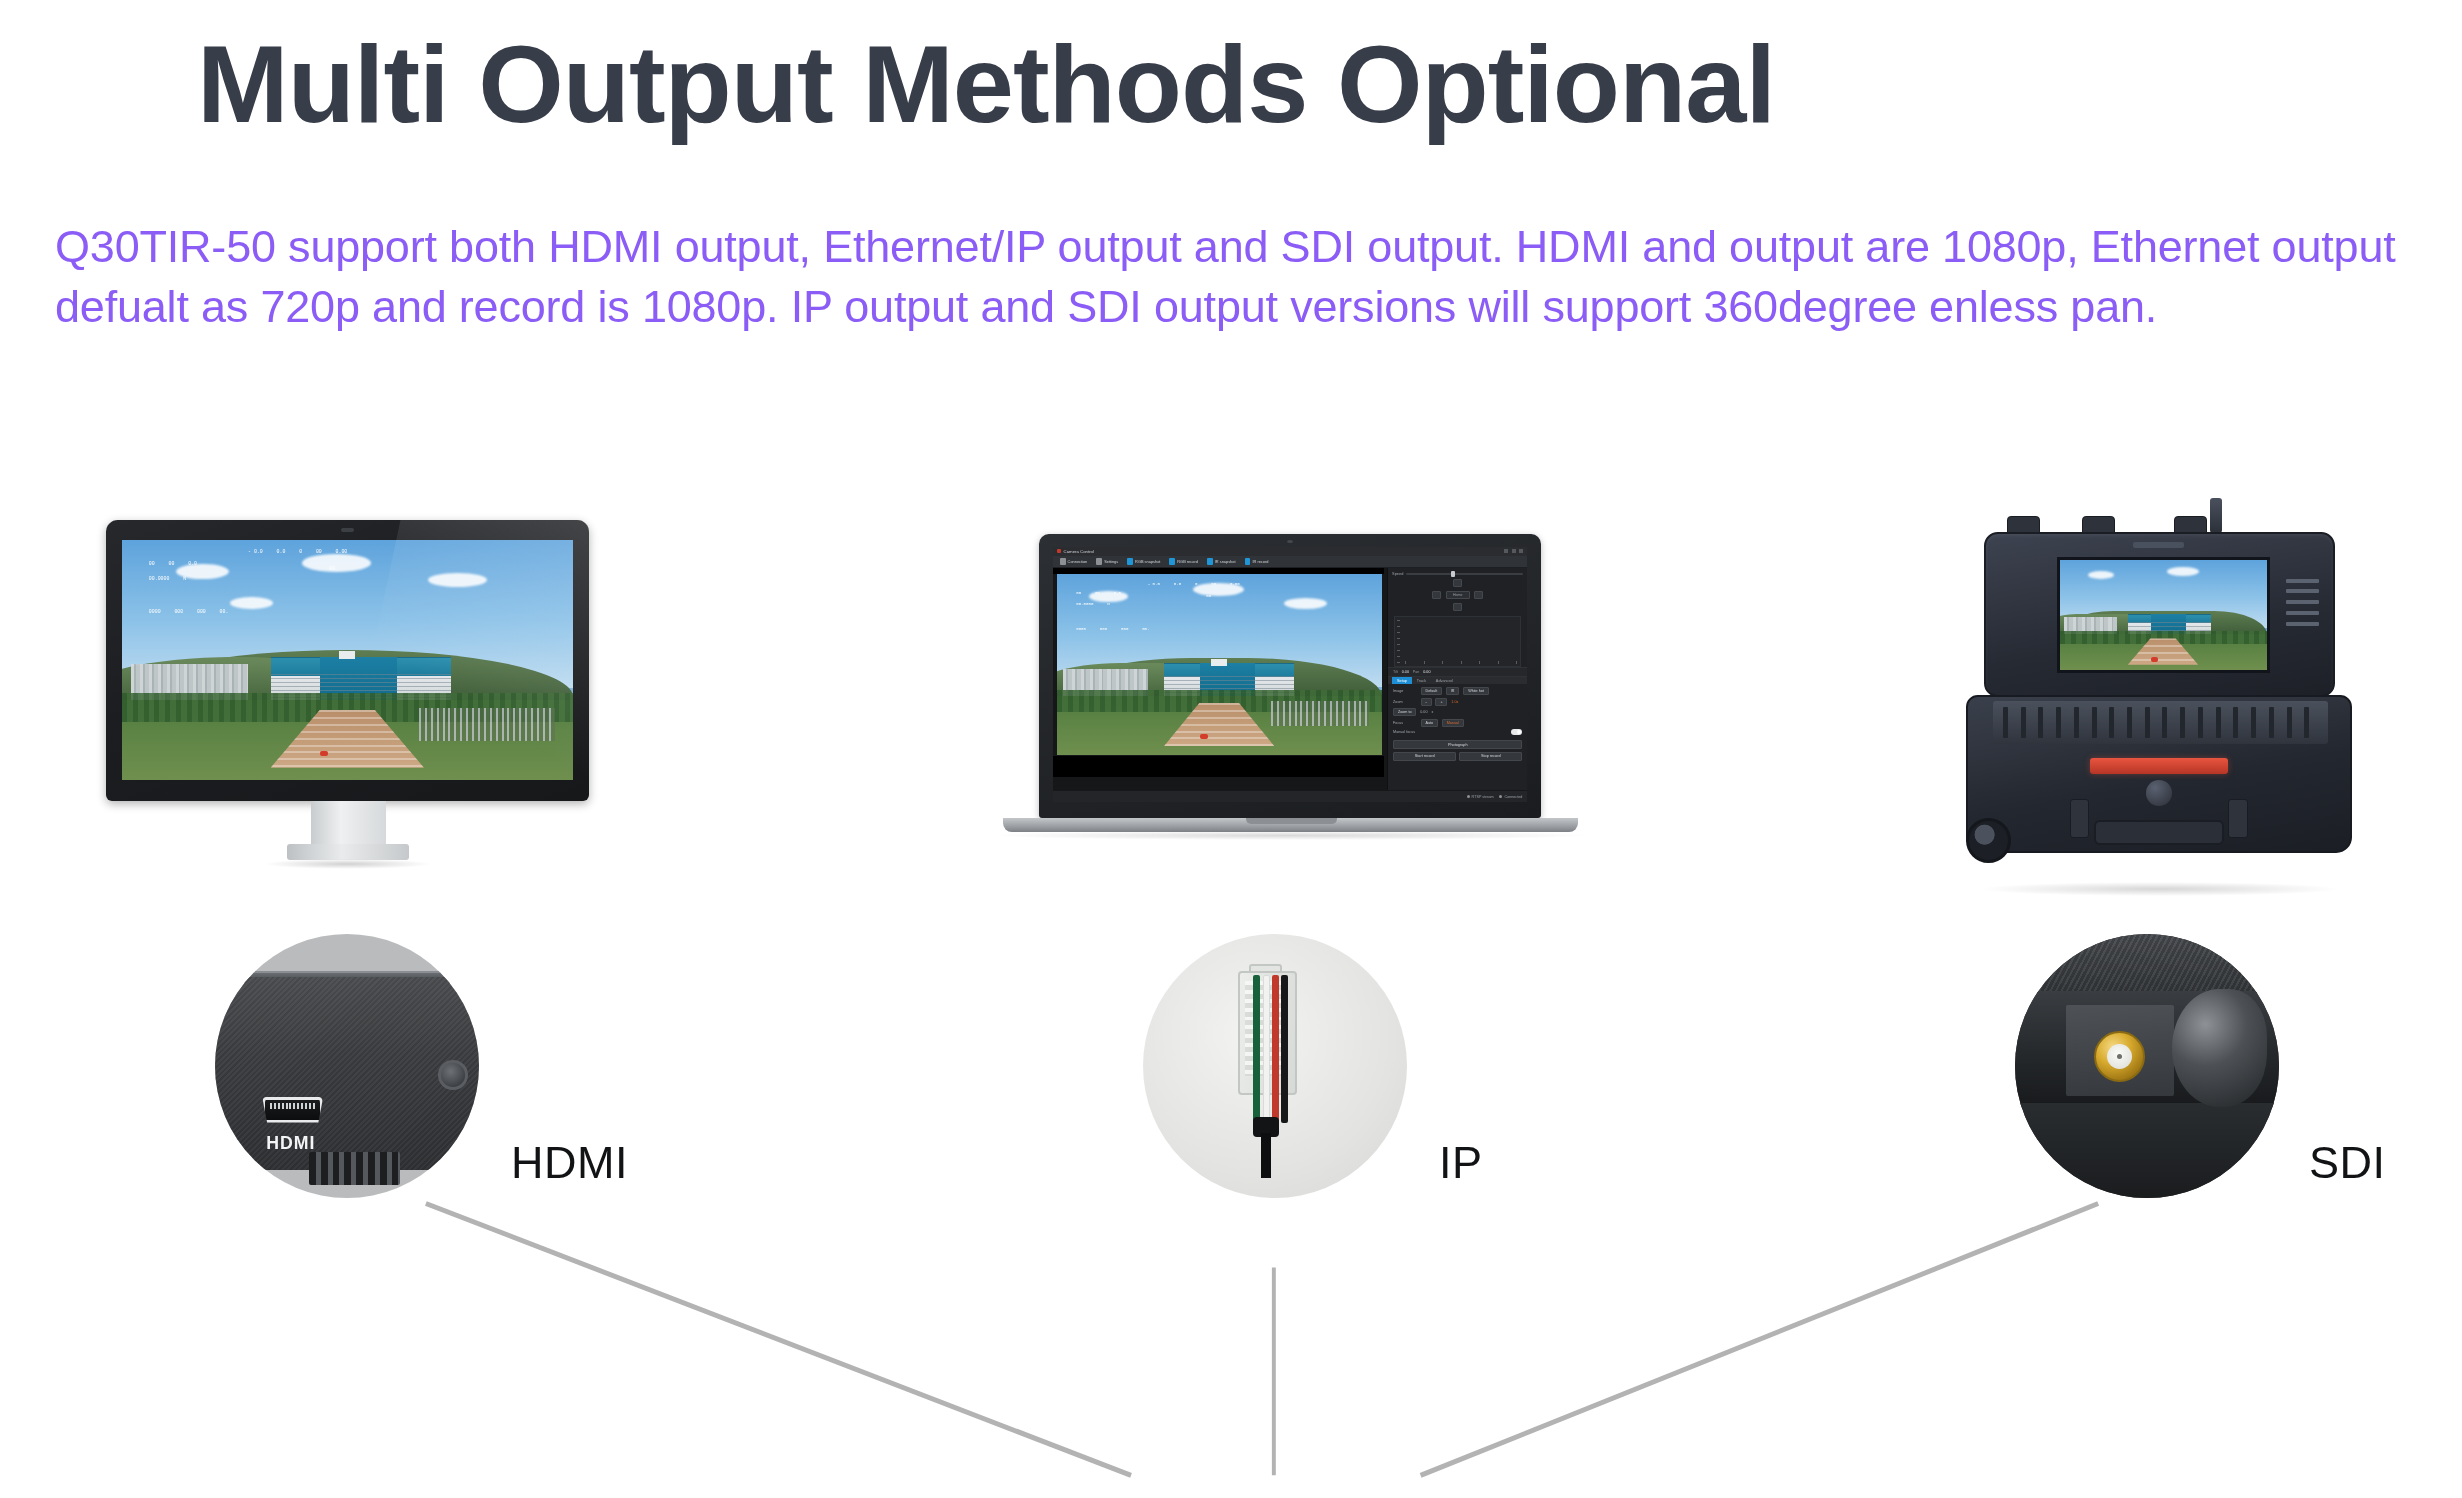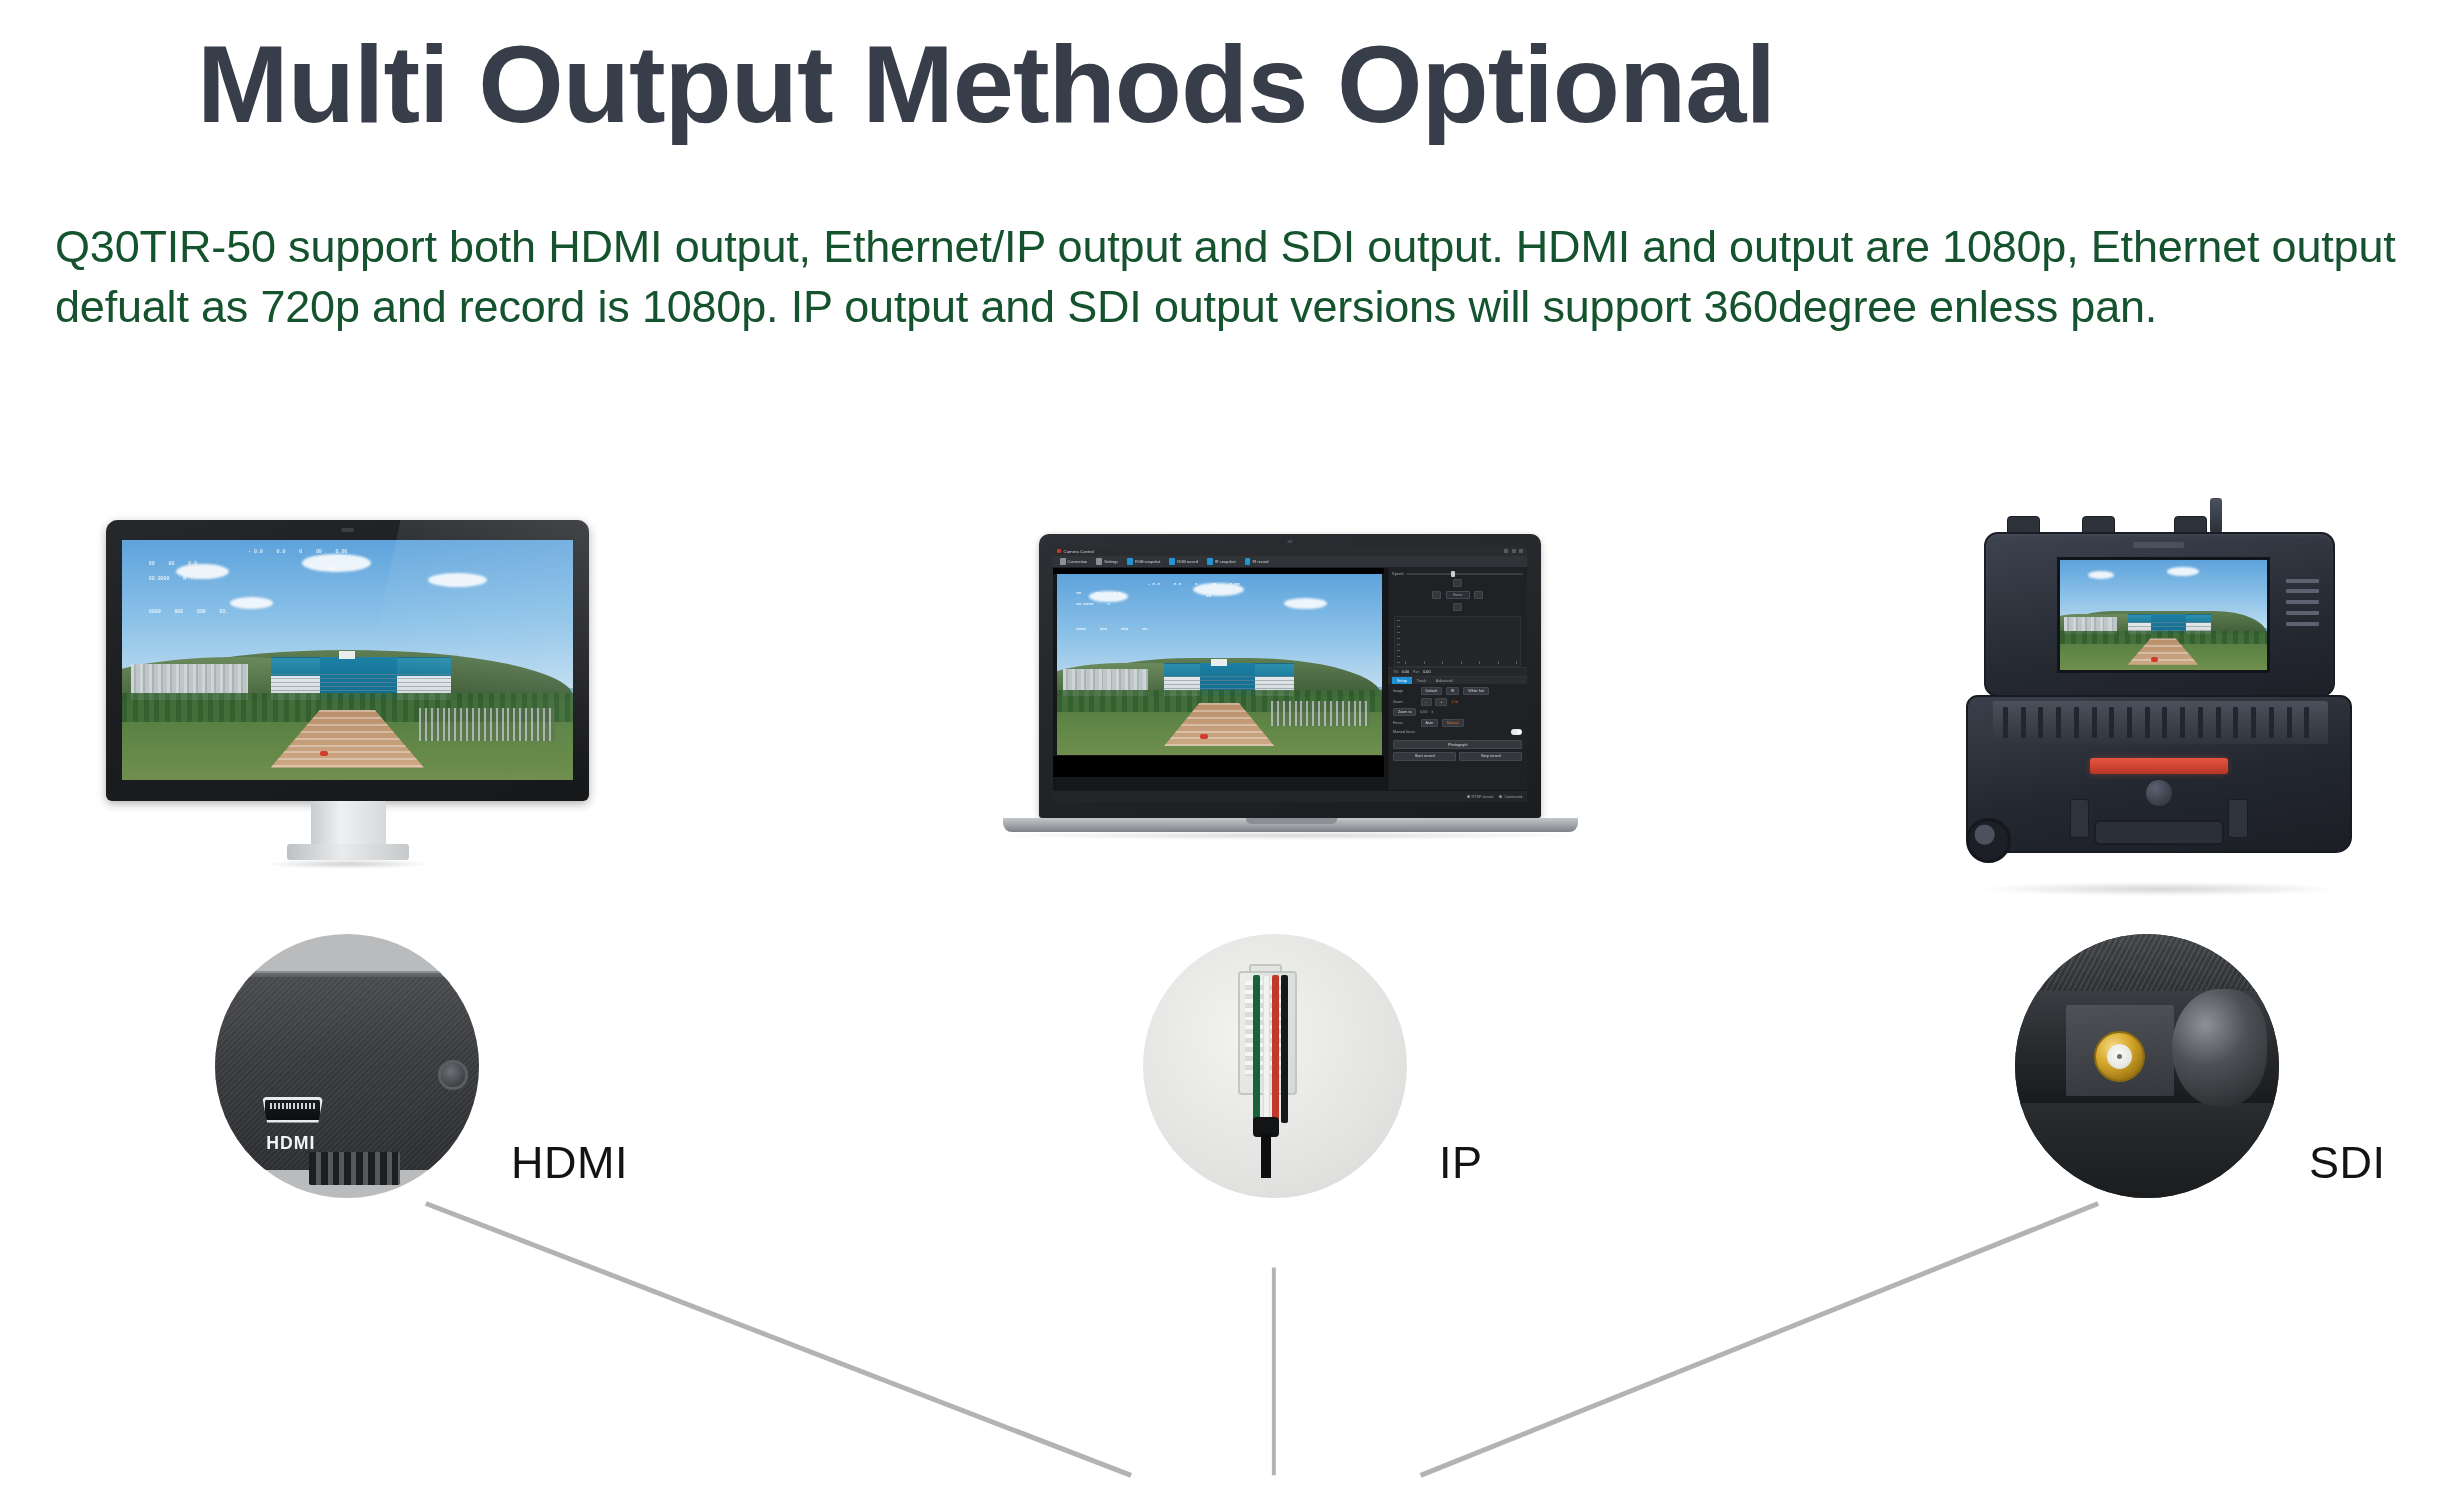--- a/index.html
+++ b/index.html
@@ -15,21 +15,21 @@
   
   .title {
     position: absolute; left: 0; top: 25.6px; width: 1972px;
     text-align: center;
     font-size: 110px; font-weight: 700; letter-spacing: -1px;
     color: #383d4a; line-height: 1.06;
     font-family: "Liberation Sans", sans-serif;
   }
   .intro {
     position: absolute; left: 55px; top: 217px; width: 2364px;
-    font-size: 45px; line-height: 1.33; color: #14532d;
+    font-size: 45px; line-height: 1.33; color: #8b5cf6;
     font-weight: 400; letter-spacing: -0.2px;
   }
 
   
   .device { position: absolute; }
 
   
   #monitor { left: 106px; top: 520px; width: 483px; height: 355px; }
   .mon-bezel {
     position: absolute; left: 0; top: 0; width: 483px; height: 281px;

